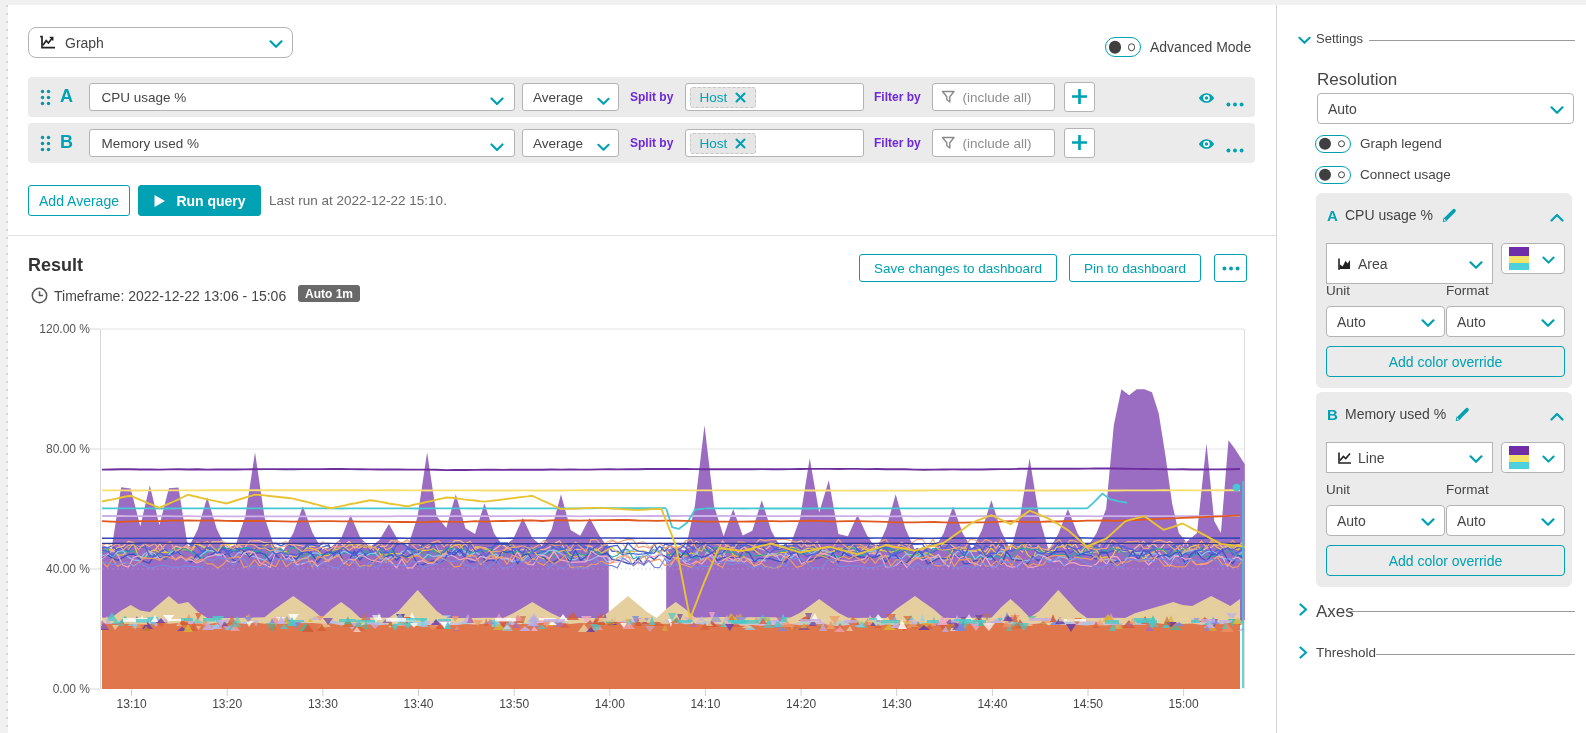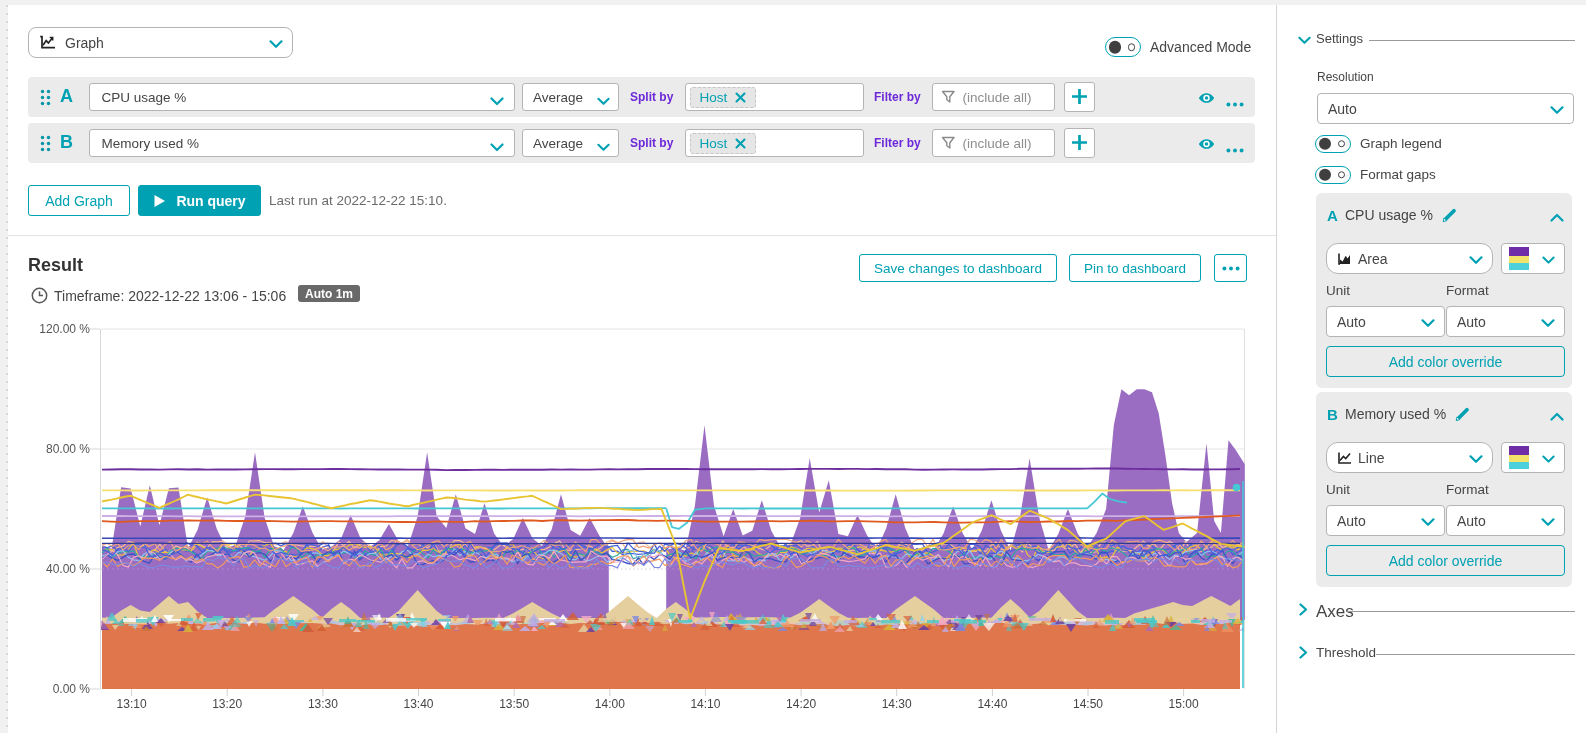--- a/index.html
+++ b/index.html
@@ -119,21 +119,21 @@
         <path d="M1 6.5 C4 1.6 8 0.8 10 0.8 C12 0.8 16 1.6 19 6.5 C16 11.4 12 12.2 10 12.2 C8 12.2 4 11.4 1 6.5 Z" fill="#00a1b2"></path>
         <circle cx="10" cy="6.5" r="3.8" fill="#fff"></circle>
         <circle cx="10" cy="6.5" r="2" fill="#00a1b2"></circle>
       </svg></div>
     <div class="abs" style="left:1198px;top:18px"><svg width="18" height="5" viewBox="0 0 18 5">
         <circle cx="2.4" cy="2.5" r="1.95" fill="#00a1b2"></circle>
         <circle cx="9" cy="2.5" r="1.95" fill="#00a1b2"></circle>
         <circle cx="15.6" cy="2.5" r="1.95" fill="#00a1b2"></circle>
       </svg></div>
   </div>
-<div class="btn" style="left:28px;top:185px;width:102px;height:31px;font-size:14px">Add Graph</div>
+<div class="btn" style="left:28px;top:185px;width:102px;height:31px;font-size:14px">Add Average</div>
 <div class="btn" style="left:138px;top:185px;width:123px;height:31px;background:#00a1b2;color:#fff;font-weight:bold;font-size:14px;gap:10px"><svg width="13" height="14" viewBox="0 0 13 14">
       <path d="M1.5 1 L12 7 L1.5 13 Z" fill="#fff"></path>
     </svg>Run query</div>
 <div class="abs" style="left:269px;top:185px;height:31px;display:flex;align-items:center;color:#6b6b6b">Last run at 2022-12-22 15:10.</div>
 <div class="abs" style="left:8px;top:235px;width:1268px;height:1px;background:#e3e3e3"></div>
 <div class="abs" style="left:28px;top:255px;font-size:18px;font-weight:bold;color:#333">Result</div>
 <div class="abs" style="left:31px;top:287px"><svg width="17" height="17" viewBox="0 0 17 17">
       <circle cx="8.5" cy="8.5" r="7.2" stroke="#585858" stroke-width="1.5" fill="none"></circle>
       <path d="M8.5 4.2 V8.5 H12" stroke="#585858" stroke-width="1.5" fill="none"></path>
     </svg></div>
@@ -646,38 +646,38 @@
     <line x1="1088.0" y1="689" x2="1088.0" y2="696" stroke="#d0d0d0" stroke-width="1"></line>
     <text x="1088.0" y="708" text-anchor="middle" font-size="12" fill="#454545">14:50</text>
     <line x1="1183.6" y1="689" x2="1183.6" y2="696" stroke="#d0d0d0" stroke-width="1"></line>
     <text x="1183.6" y="708" text-anchor="middle" font-size="12" fill="#454545">15:00</text>
   </svg>
 <div class="abs" style="left:1298px;top:33px"><svg width="13" height="9" viewBox="0 0 14 9">
       <path d="M1.5 1.5 L7 7 L12.5 1.5" stroke="#00a1b2" stroke-width="2.2" fill="none" stroke-linecap="round" stroke-linejoin="round"></path>
     </svg></div>
 <div class="abs" style="left:1316px;top:31px;font-size:13px">Settings</div>
 <div class="sideline" style="left:1369px;top:40px;width:206px"></div>
-<div class="abs" style="left:1317px;top:70px;font-size:12px">Resolution</div>
+<div class="abs" style="left:1317px;top:70px;font-size:17px">Resolution</div>
 <div class="sel" style="left:1317px;top:93px;width:257px;height:31px;border-radius:4px;border-color:#b4b4b4">Auto<span class="chv"><svg width="14" height="9" viewBox="0 0 14 9">
         <path d="M1.5 1.5 L7 7 L12.5 1.5" stroke="#00a1b2" stroke-width="2.2" fill="none" stroke-linecap="round" stroke-linejoin="round"></path>
       </svg></span></div>
 <div class="tog" style="left:1315px;top:134.5px;width:36px;height:18px"></div>
 <div class="abs" style="left:1360px;top:134px;height:18px;display:flex;align-items:center;font-size:13.5px">Graph legend</div>
 <div class="tog" style="left:1315px;top:165.5px;width:36px;height:18px"></div>
-<div class="abs" style="left:1360px;top:165px;height:18px;display:flex;align-items:center;font-size:13.5px">Format gaps</div>
+<div class="abs" style="left:1360px;top:165px;height:18px;display:flex;align-items:center;font-size:13.5px">Connect usage</div>
 <div class="card" style="top:193px">
     <div class="abs teal" style="left:11px;top:0px;height:44px;display:flex;align-items:center;font-size:15px;font-weight:bold">A</div>
     <div class="abs" style="left:29px;top:0;height:44px;display:flex;align-items:center;font-size:14px;gap:8px">CPU usage % <svg width="17" height="16" viewBox="0 0 17 16">
         <path d="M2.2 14.6 L3.1 10.9 L11.6 2.4 A1.9 1.9 0 0 1 14.3 5.1 L5.8 13.6 Z" fill="#00a1b2"></path>
         <path d="M2.2 14.6 L3.1 10.9 L5.8 13.6 Z" fill="#fff" stroke="#00a1b2" stroke-width="1"></path>
       </svg></div>
     <div class="abs" style="left:234px;top:17px"><svg width="14" height="9" viewBox="0 0 14 9">
         <path d="M1.5 7.5 L7 2 L12.5 7.5" stroke="#00a1b2" stroke-width="2.2" fill="none" stroke-linecap="round" stroke-linejoin="round"></path>
       </svg></div>
-    <div class="sel" style="left:10px;top:50px;width:167px;height:31px;border-radius:12px;gap:6px"><svg width="15" height="14" viewBox="0 0 15 14">
+    <div class="sel" style="left:10px;top:50px;width:167px;height:41px;border-radius:0;gap:6px"><svg width="15" height="14" viewBox="0 0 15 14">
         <path d="M2 1.5 V12 H3" stroke="#222" stroke-width="1.6" fill="none"></path>
         <path d="M2.8 12 V7.2 L5.6 9.4 L8.6 3.8 L10.6 6.4 L13 3 V12 Z" fill="#222"></path>
       </svg>Area<span class="chv"><svg width="14" height="9" viewBox="0 0 14 9">
           <path d="M1.5 1.5 L7 7 L12.5 1.5" stroke="#00a1b2" stroke-width="2.2" fill="none" stroke-linecap="round" stroke-linejoin="round"></path>
         </svg></span></div>
     <div class="sel" style="left:185px;top:50px;width:64px;height:31px;border-radius:4px;padding:0 7px">
       <span style="width:20px;height:23px;background:linear-gradient(#6f2da8 0 37%,#f3e36a 37% 68%,#4bd0dc 68% 100%)"></span>
       <span class="chv"><svg width="13" height="9" viewBox="0 0 14 9">
           <path d="M1.5 1.5 L7 7 L12.5 1.5" stroke="#00a1b2" stroke-width="2.2" fill="none" stroke-linecap="round" stroke-linejoin="round"></path>
         </svg></span>
@@ -694,21 +694,21 @@
   </div>
 <div class="card" style="top:392px">
     <div class="abs teal" style="left:11px;top:0px;height:44px;display:flex;align-items:center;font-size:15px;font-weight:bold">B</div>
     <div class="abs" style="left:29px;top:0;height:44px;display:flex;align-items:center;font-size:14px;gap:8px">Memory used % <svg width="17" height="16" viewBox="0 0 17 16">
         <path d="M2.2 14.6 L3.1 10.9 L11.6 2.4 A1.9 1.9 0 0 1 14.3 5.1 L5.8 13.6 Z" fill="#00a1b2"></path>
         <path d="M2.2 14.6 L3.1 10.9 L5.8 13.6 Z" fill="#fff" stroke="#00a1b2" stroke-width="1"></path>
       </svg></div>
     <div class="abs" style="left:234px;top:17px"><svg width="14" height="9" viewBox="0 0 14 9">
         <path d="M1.5 7.5 L7 2 L12.5 7.5" stroke="#00a1b2" stroke-width="2.2" fill="none" stroke-linecap="round" stroke-linejoin="round"></path>
       </svg></div>
-    <div class="sel" style="left:10px;top:50px;width:167px;height:31px;border-radius:12px;gap:6px"><svg width="15" height="14" viewBox="0 0 15 14">
+    <div class="sel" style="left:10px;top:50px;width:167px;height:31px;border-radius:0;gap:6px"><svg width="15" height="14" viewBox="0 0 15 14">
         <path d="M2 1.5 V12 H14" stroke="#222" stroke-width="1.6" fill="none"></path>
         <path d="M3 9.6 L6.4 5.4 L8.8 7.6 L13 2.6" stroke="#222" stroke-width="1.6" fill="none"></path>
       </svg>Line<span class="chv"><svg width="14" height="9" viewBox="0 0 14 9">
           <path d="M1.5 1.5 L7 7 L12.5 1.5" stroke="#00a1b2" stroke-width="2.2" fill="none" stroke-linecap="round" stroke-linejoin="round"></path>
         </svg></span></div>
     <div class="sel" style="left:185px;top:50px;width:64px;height:31px;border-radius:4px;padding:0 7px">
       <span style="width:20px;height:23px;background:linear-gradient(#6f2da8 0 37%,#f3e36a 37% 68%,#4bd0dc 68% 100%)"></span>
       <span class="chv"><svg width="13" height="9" viewBox="0 0 14 9">
           <path d="M1.5 1.5 L7 7 L12.5 1.5" stroke="#00a1b2" stroke-width="2.2" fill="none" stroke-linecap="round" stroke-linejoin="round"></path>
         </svg></span>

